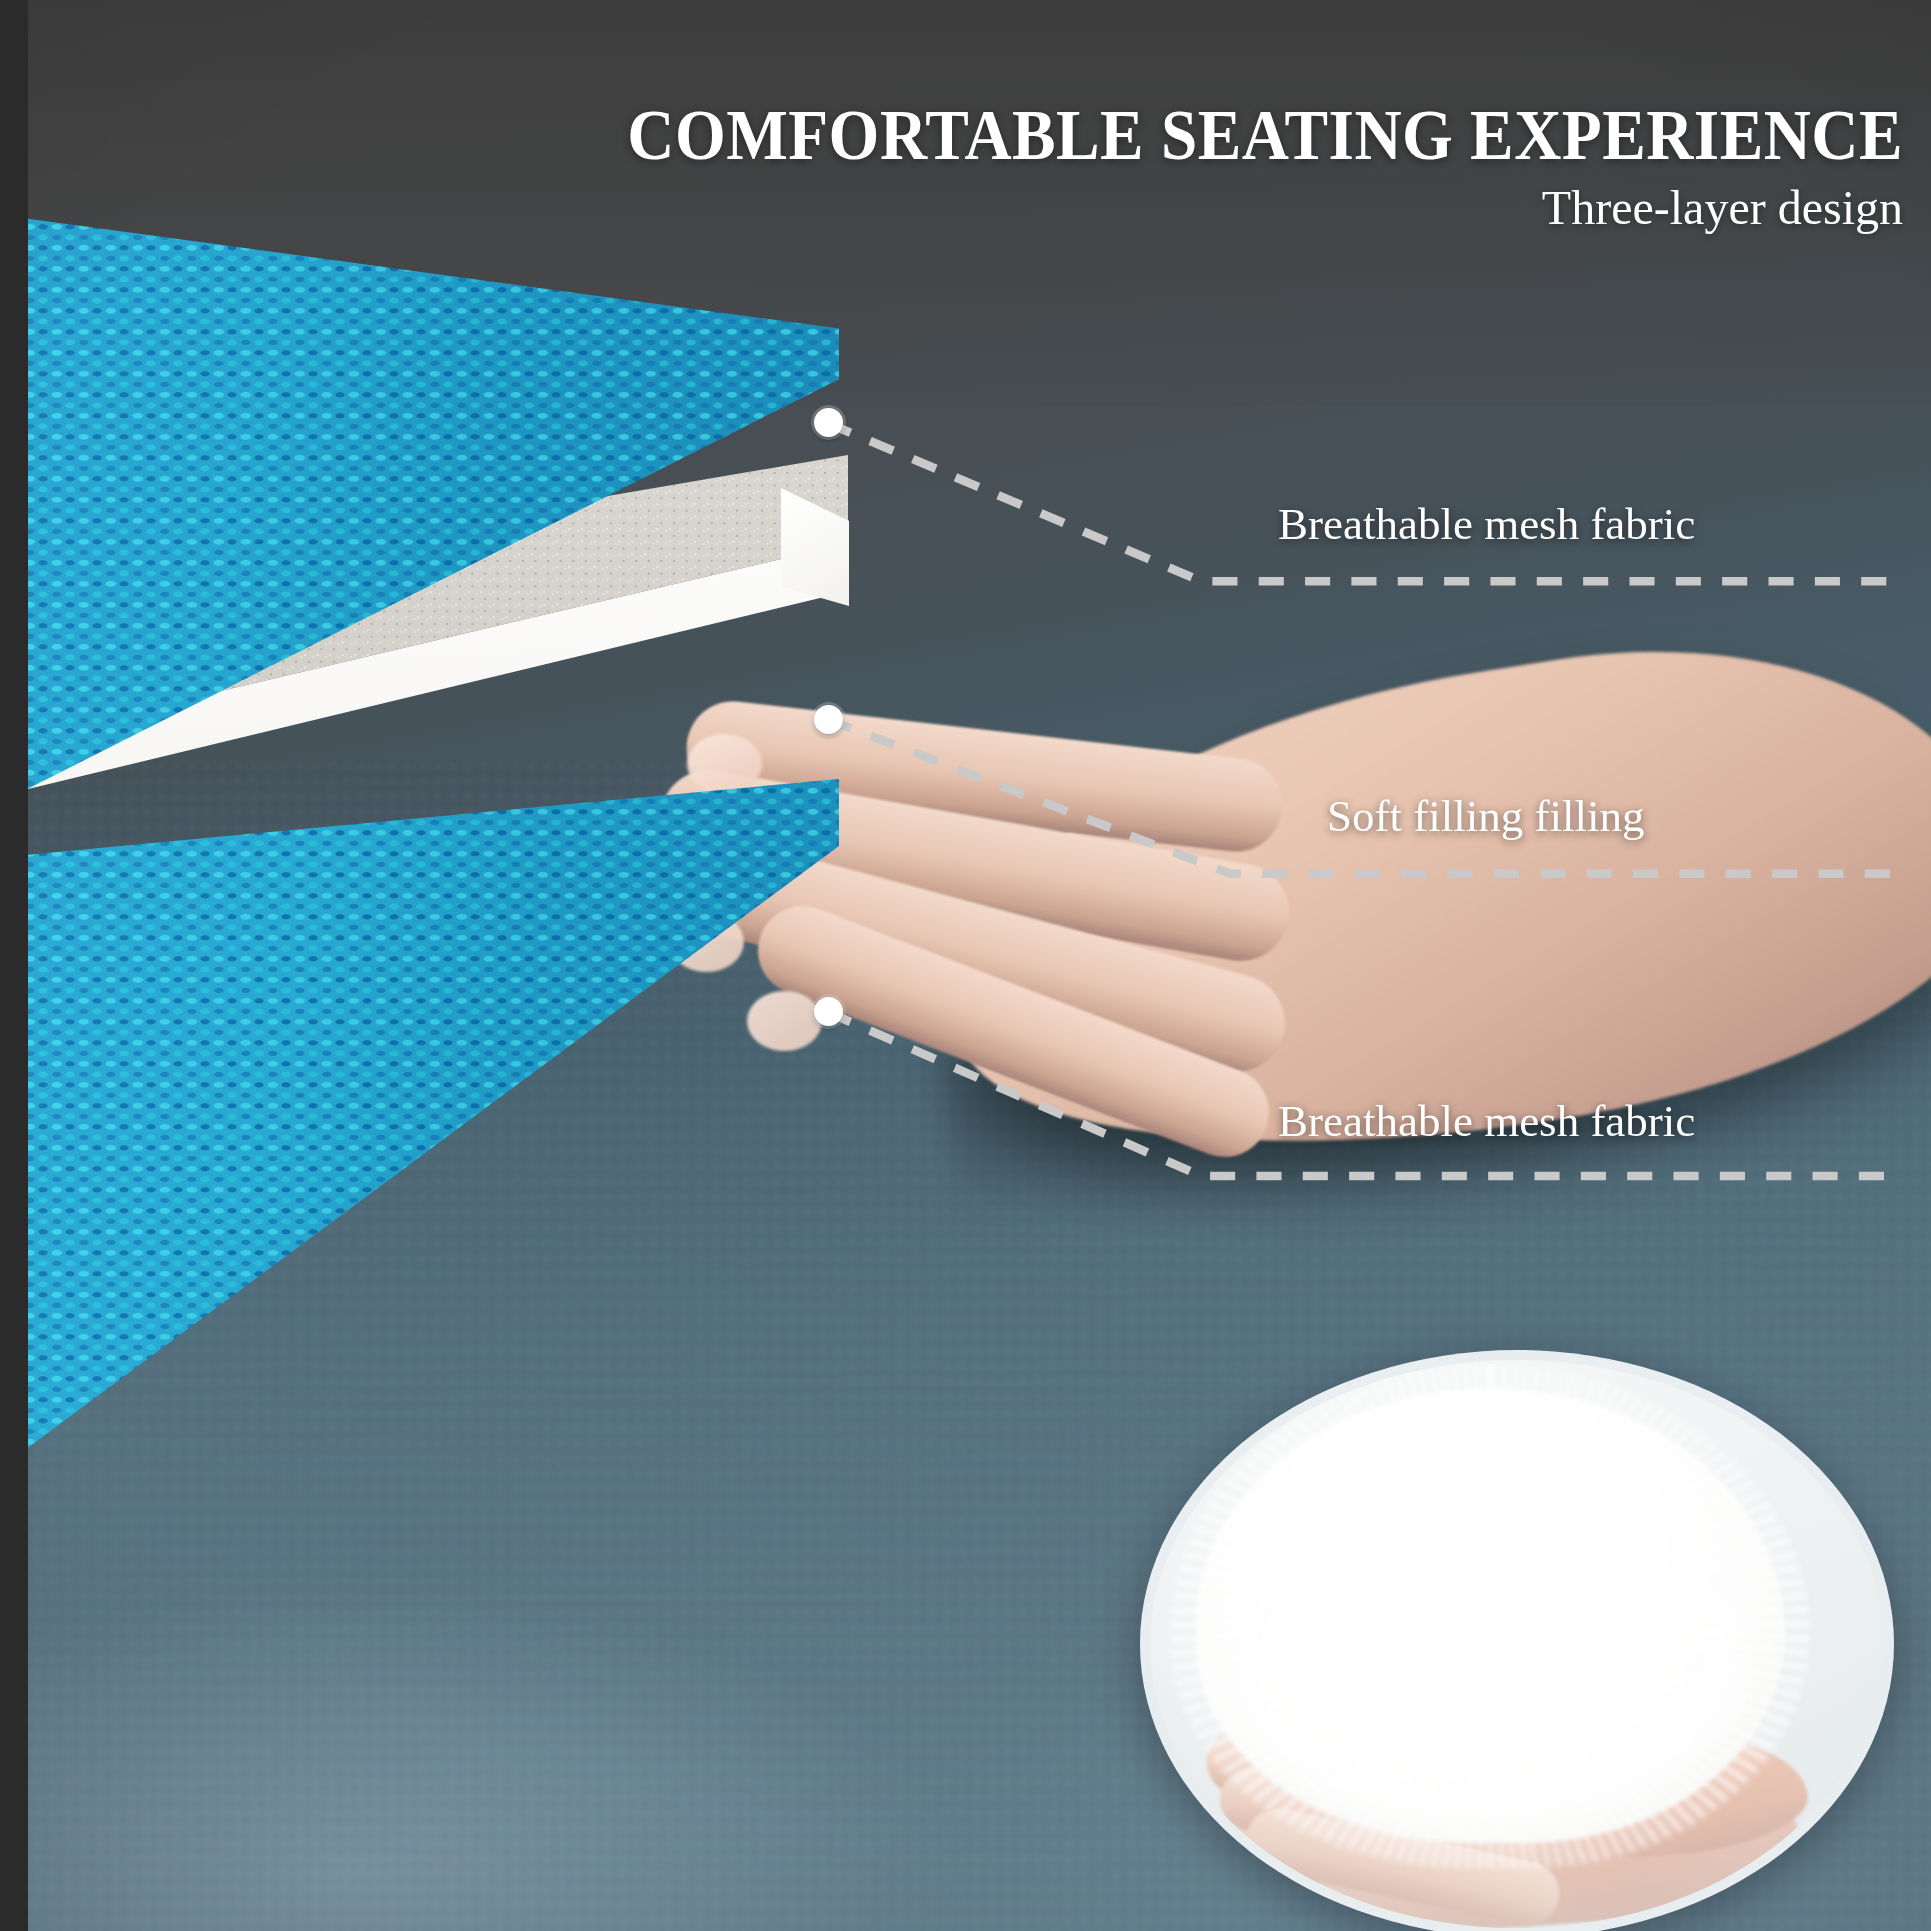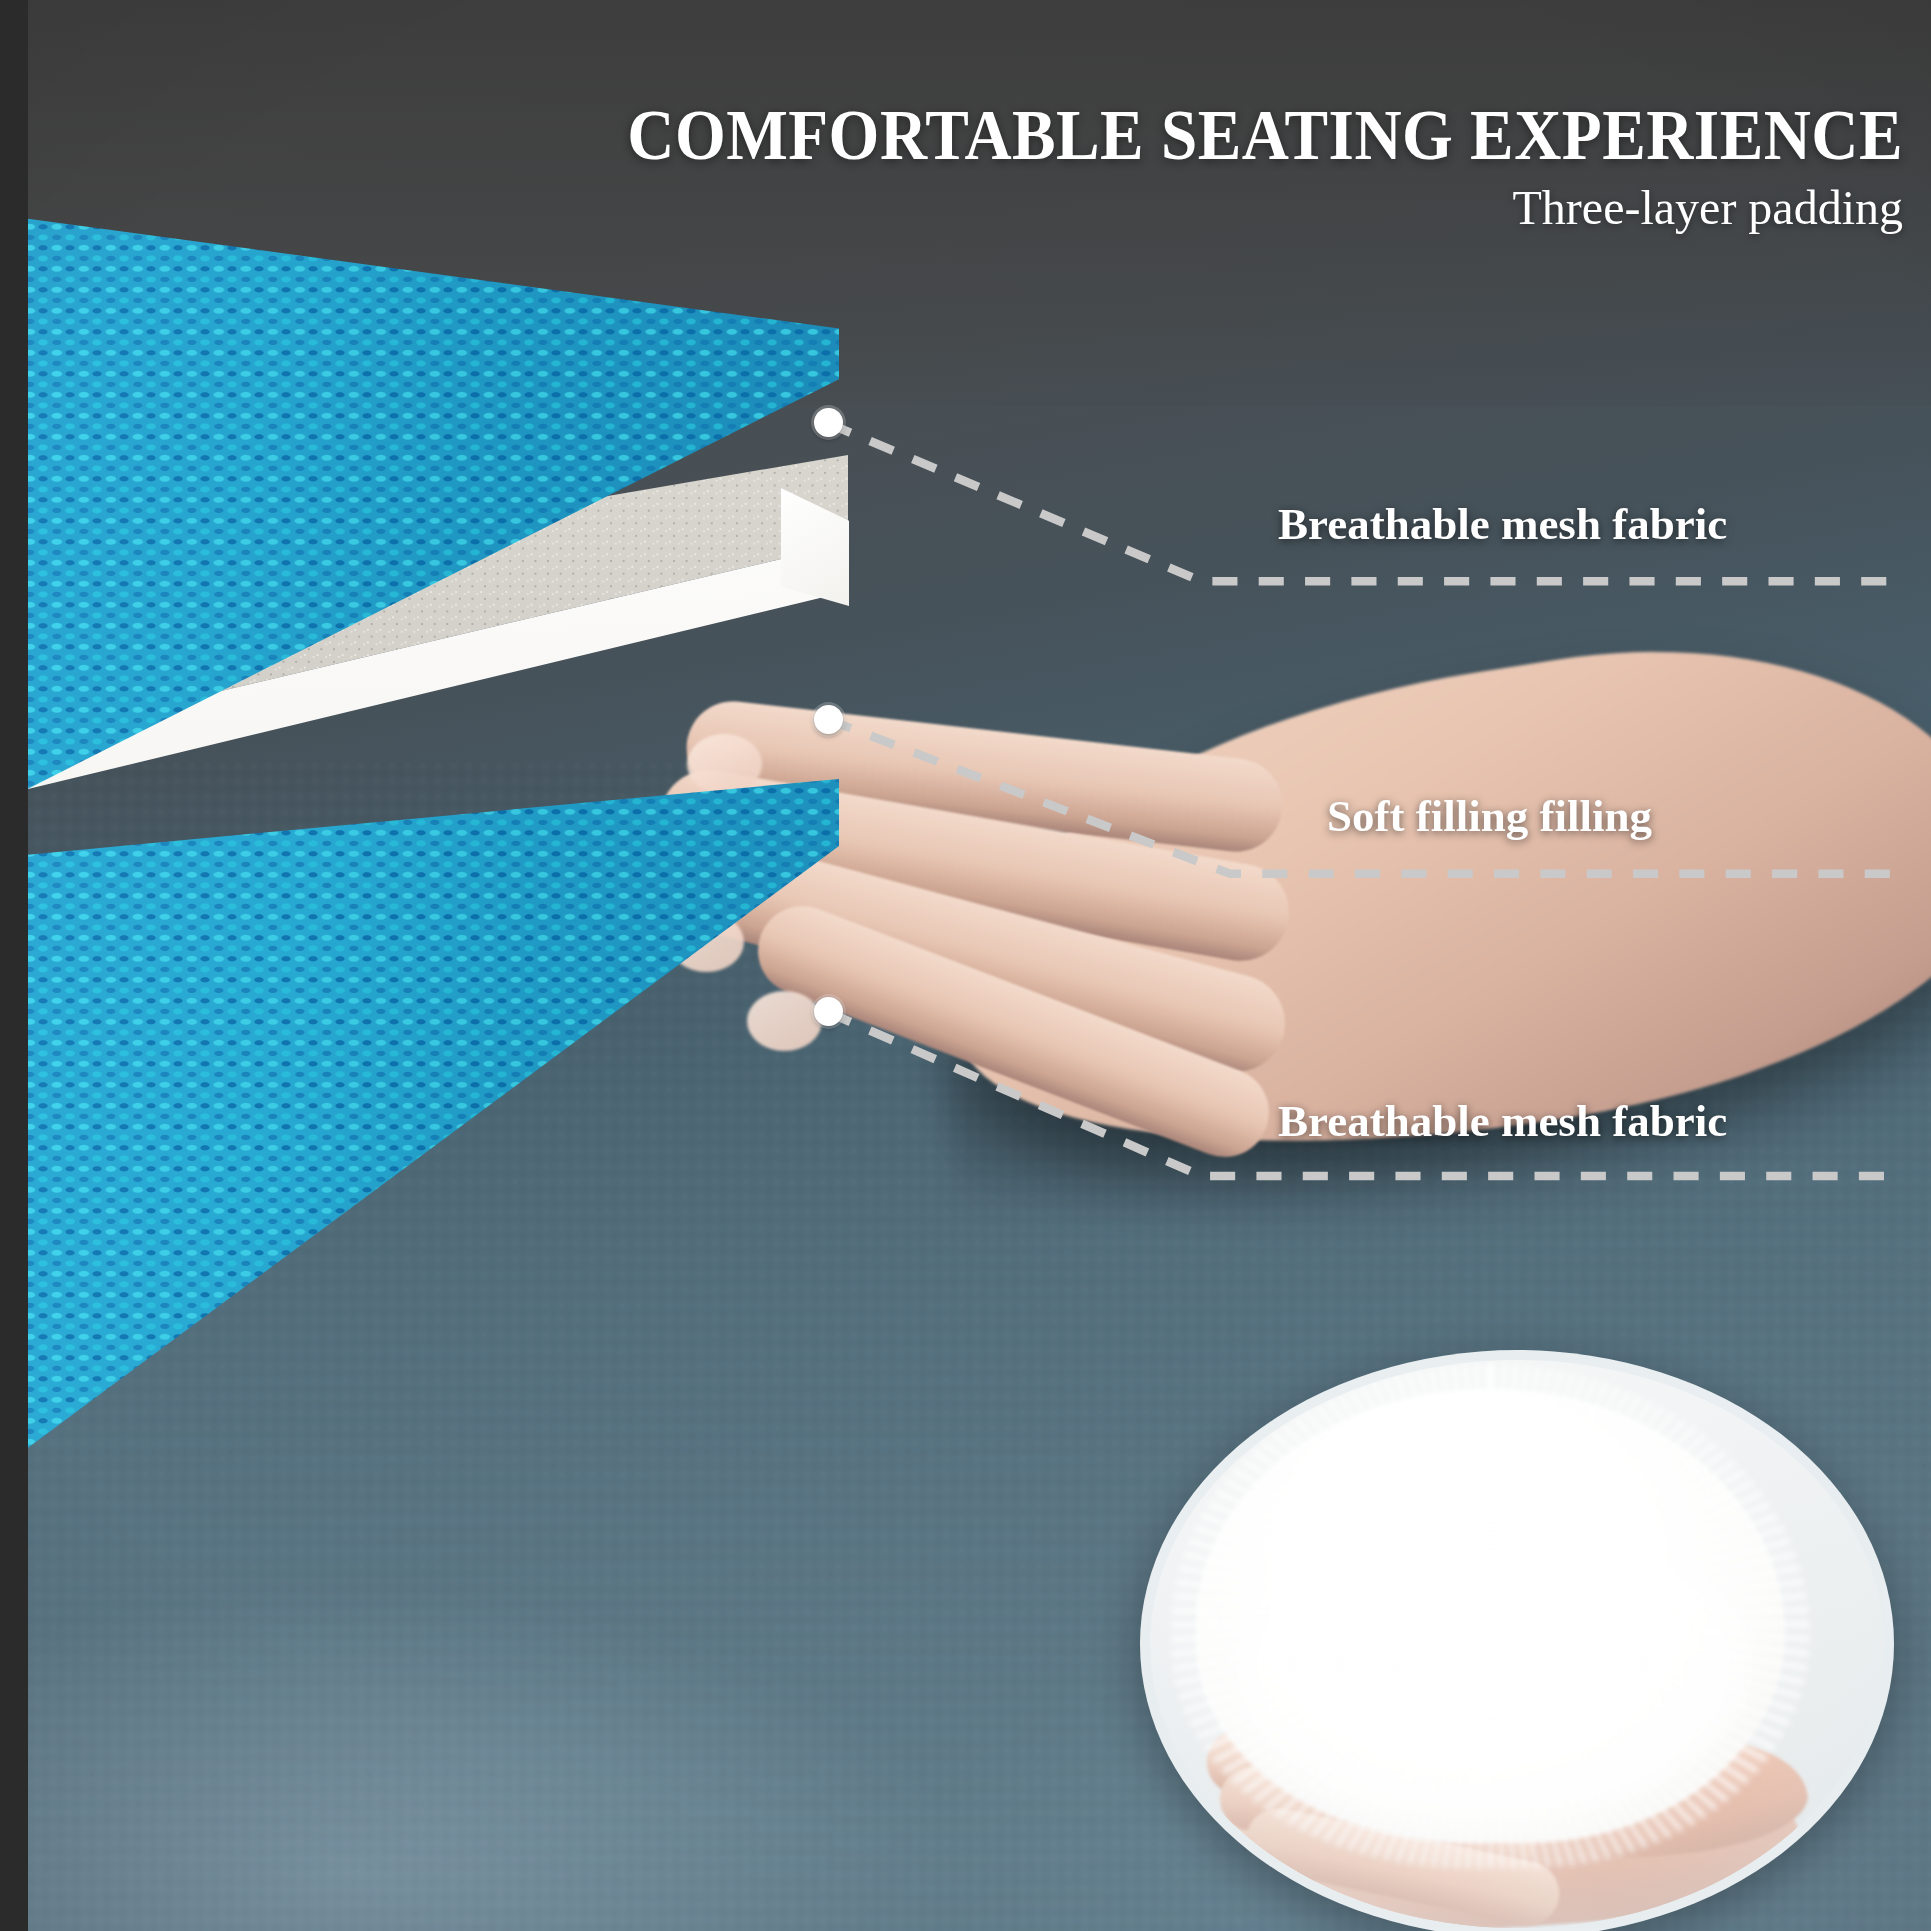--- a/index.html
+++ b/index.html
@@ -136,21 +136,21 @@
     transform:scaleX(.92);transform-origin:right center;
     text-shadow:0 1.9px 9.7px rgba(0,0,0,.45);
     font-family:"Liberation Serif",serif;
   }
   .subtitle{
     position:absolute;left:0;right:56px;top:180px;text-align:right;
     color:#fff;font-size:48px;font-weight:400;
     text-shadow:0 1.9px 7.7px rgba(0,0,0,.40);
   }
   .clabel{
-    position:absolute;color:#fff;font-size:45px;font-weight:700;
+    position:absolute;color:#fff;font-size:45px;font-weight:400;
     text-shadow:0 1.9px 8.7px rgba(0,0,0,.55);white-space:nowrap;
     font-family:"Liberation Serif",serif;
   }
   .l1{left:1250px;top:498px;}
   .l2{left:1299px;top:790px;}
   .l3{left:1250px;top:1095px;}
 
   
   .inset{
     position:absolute;left:1112px;top:1350px;width:734px;height:568px;
@@ -243,21 +243,21 @@
     <polyline points="828,438 1215,602 1935,602" fill="none" stroke="#c9c9c9" stroke-width="9" stroke-dasharray="26 22" stroke-linecap="butt"></polyline>
     <polyline points="828,745 1245,905 1935,905" fill="none" stroke="#c9c9c9" stroke-width="9" stroke-dasharray="26 22" stroke-linecap="butt"></polyline>
     <polyline points="828,1048 1215,1218 1935,1218" fill="none" stroke="#c9c9c9" stroke-width="9" stroke-dasharray="26 22" stroke-linecap="butt"></polyline>
   </svg>
 
   <div class="dot" style="left:786px;top:408px;"></div>
   <div class="dot" style="left:786px;top:705px;"></div>
   <div class="dot" style="left:786px;top:997px;"></div>
 
   <div class="title">COMFORTABLE SEATING EXPERIENCE</div>
-  <div class="subtitle">Three-layer padding</div>
+  <div class="subtitle">Three-layer design</div>
 
   <div class="clabel l1">Breathable mesh fabric</div>
   <div class="clabel l2">Soft filling filling</div>
   <div class="clabel l3">Breathable mesh fabric</div>
 
   <div class="inset">
     <div class="ipalm"></div>
     <div class="ifing if1"></div>
     <div class="ifing if2"></div>
     <div class="ifing if3"></div>

